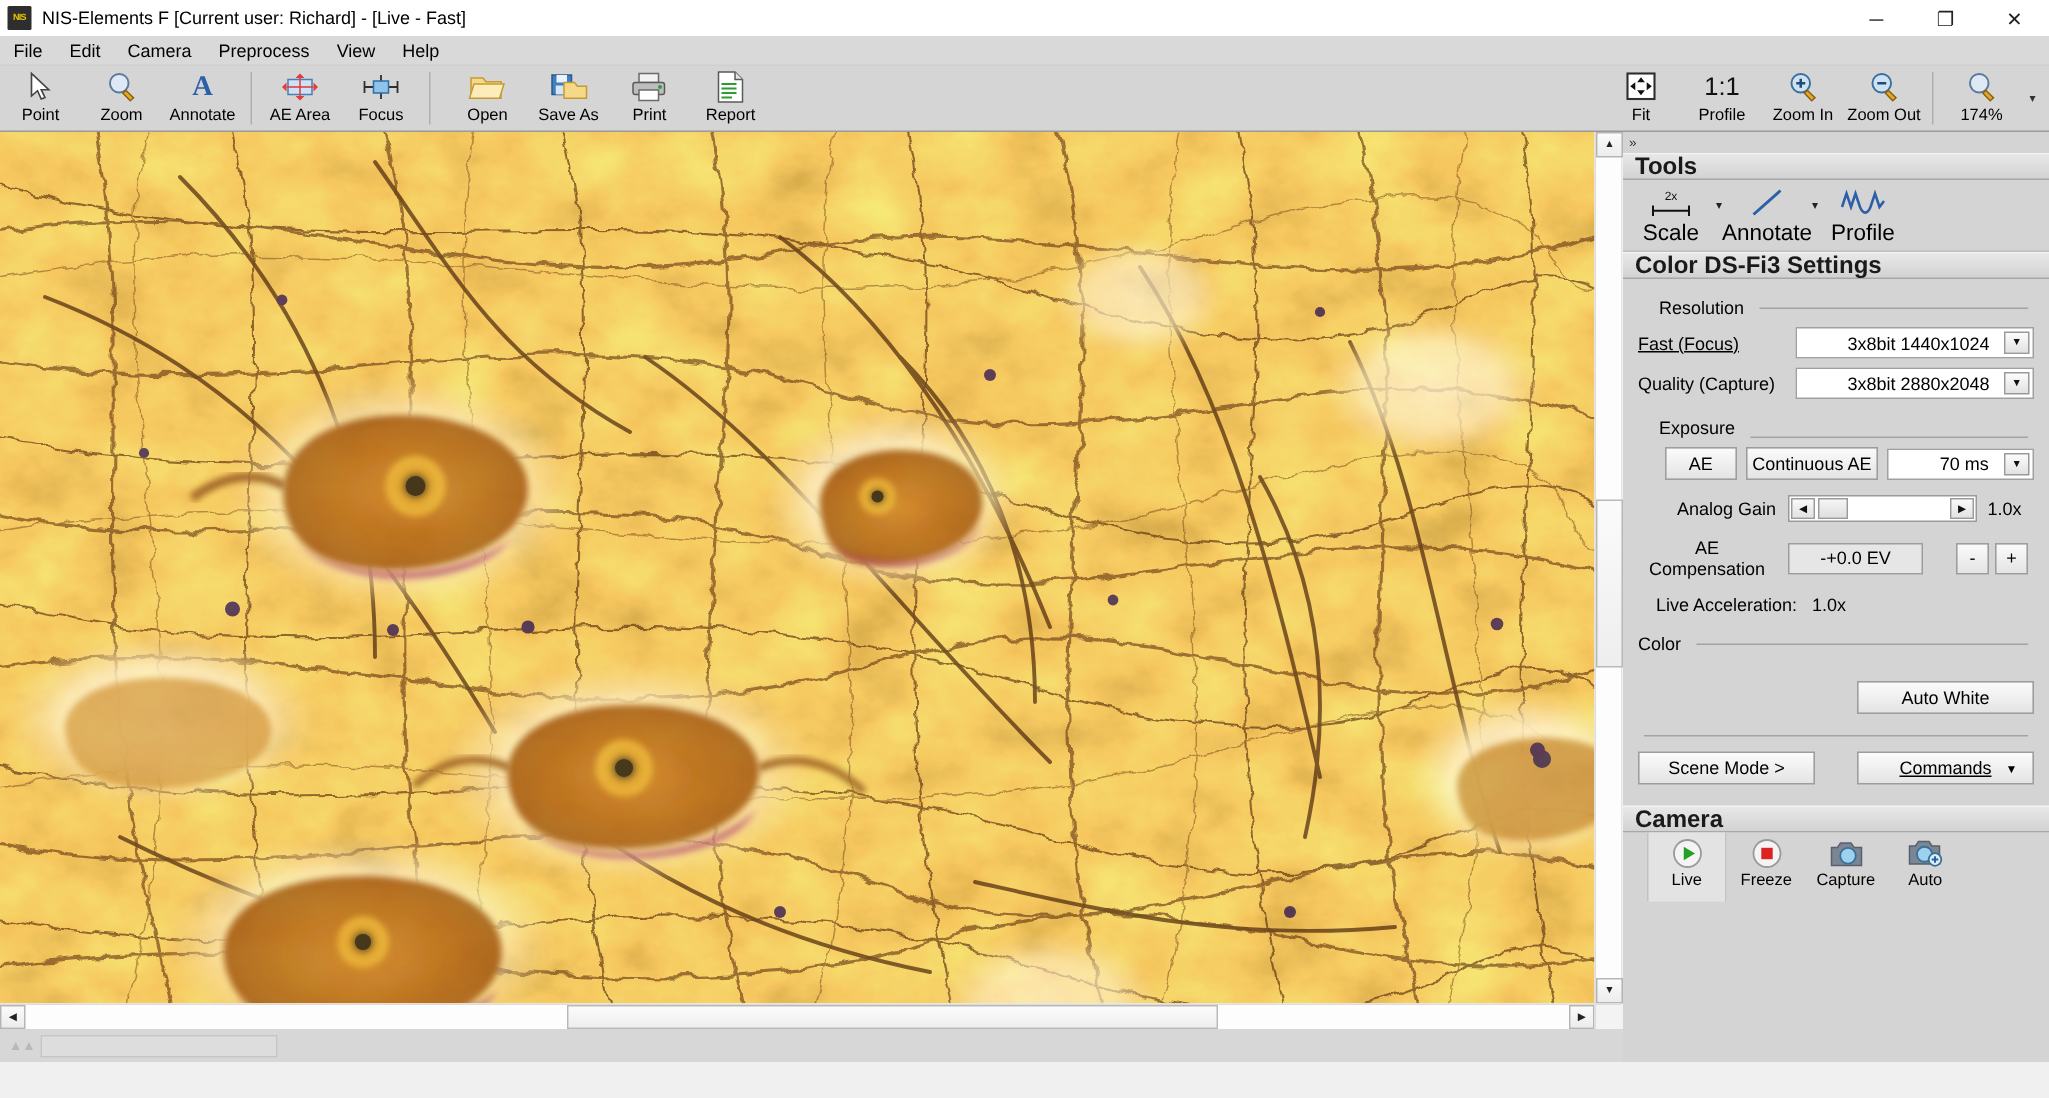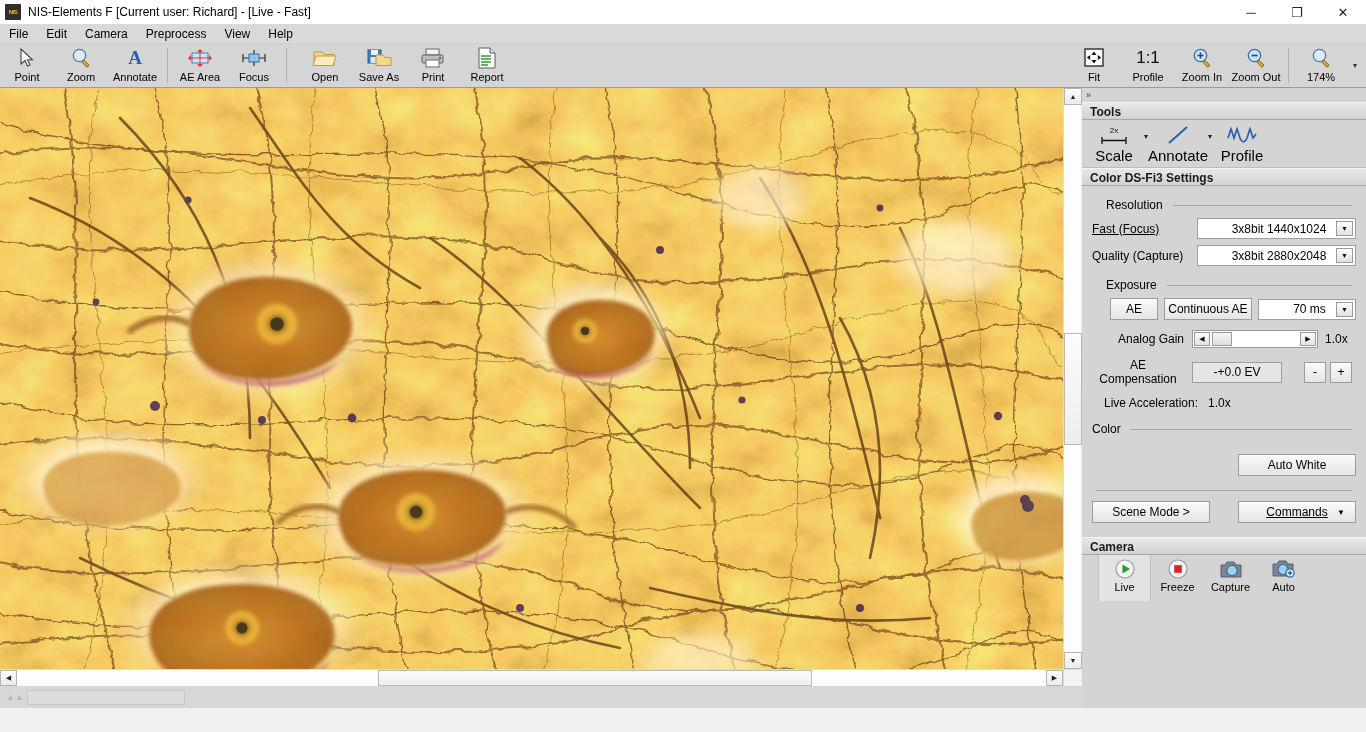--- a/index.html
+++ b/index.html
@@ -120,22 +120,22 @@
     position: absolute; top: 88px; left: 1082px; width: 284px; height: 620px;
     background: #d4d4d4;
   }
   .panel-chevrons {
     height: 14px; display: flex; align-items: center; padding-left: 4px;
     font-size: 9px; color: #333; background: #d4d4d4;
   }
   .section-header {
     height: 18px; background: linear-gradient(#e8e8e8,#d2d2d2);
     border-top: 1px solid #f4f4f4; border-bottom: 1px solid #a8a8a8;
-    display: flex; align-items: flex-end; padding-left: 8px;
-    font-weight: bold; font-size: 12px; color: #1a1a1a;
+    display: flex; align-items: flex-start; padding-left: 8px;
+    font-weight: bold; font-size: 16px; color: #1a1a1a;
   }
   .tools-row {
     height: 48px; background: #d4d4d4; display: flex; align-items: stretch;
     padding-left: 8px; border-bottom: 1px solid #bdbdbd;
   }
   .tool-btn {
     width: 48px; display: flex; flex-direction: column; align-items: center;
     justify-content: flex-start; padding-top: 4px; cursor: default;
   }
   .tool-ico { height: 22px; display: flex; align-items: center; justify-content: center; }
@@ -658,21 +658,21 @@
       </div>
 
       <div class="field-row">
         <span class="field-label">Quality (Capture)</span>
         <div class="combo">
           <span>3x8bit 2880x2048</span>
           <span class="combo-arrow">▼</span>
         </div>
       </div>
 
-      <div class="grp-line" style="margin-top:12px;">
+      <div class="grp-line" style="margin-top:12px;align-items:flex-end;">
         <span class="grp-title">Exposure</span>
         <span class="grp-rule"></span>
       </div>
 
       <div class="exposure-row">
         <div class="btn" style="width:52px;">AE</div>
         <div class="btn" style="width:96px;">Continuous AE</div>
         <div class="combo" style="flex:none;width:98px;">
           <span>70 ms</span>
           <span class="combo-arrow">▼</span>

